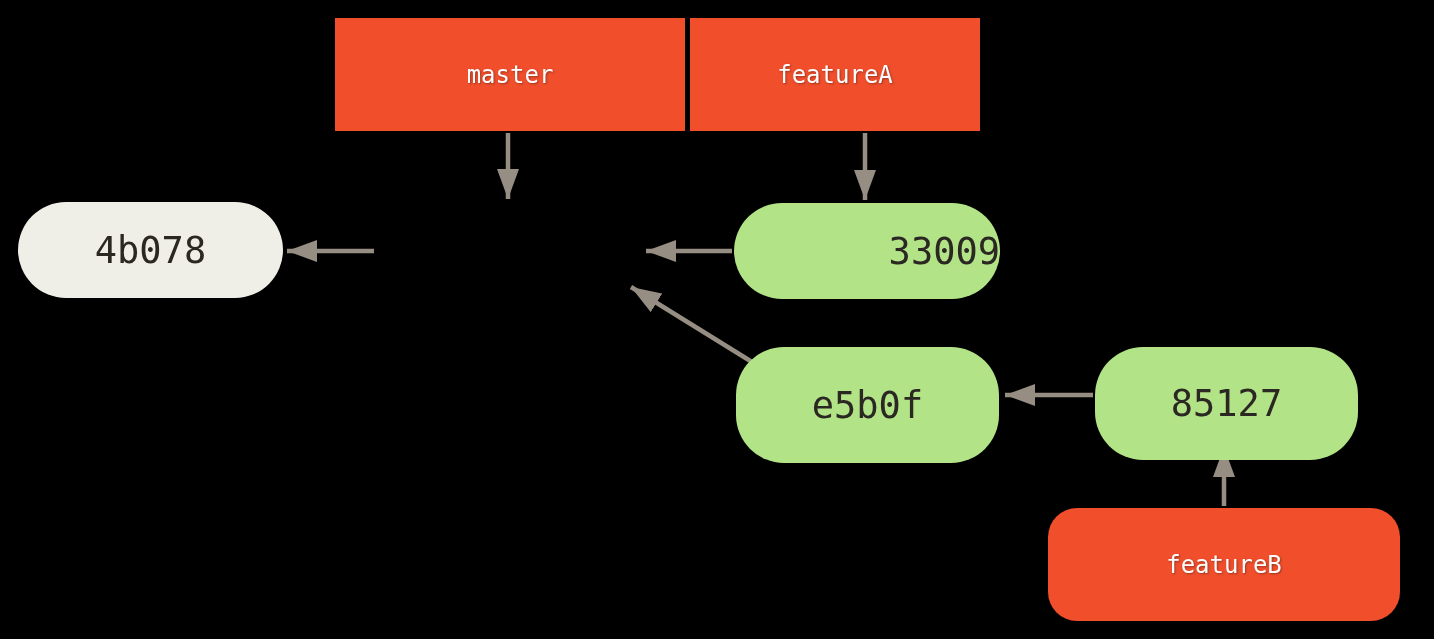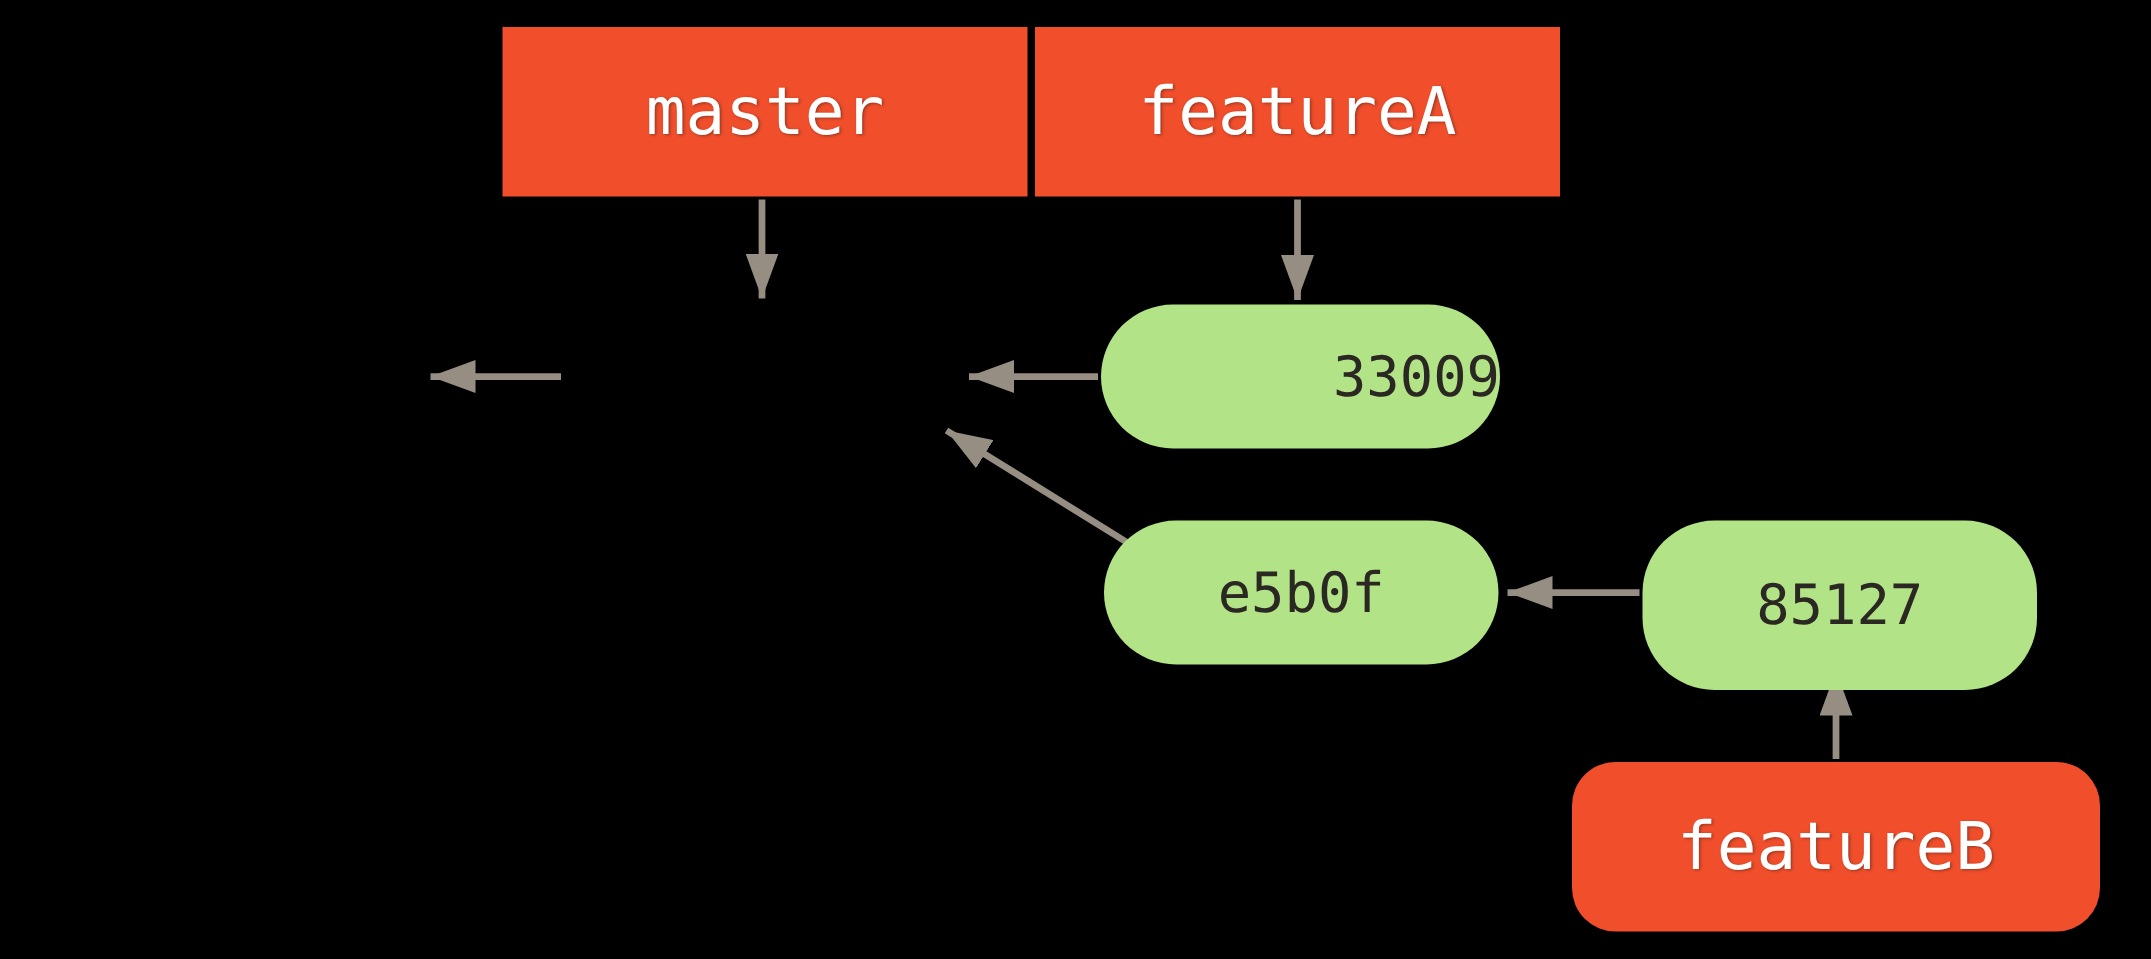--- a/index.html
+++ b/index.html
@@ -23,38 +23,38 @@
   .edges{position:absolute;left:0;top:0;width:1434px;height:639px;color:var(--arrow);}
   .edges line{stroke:currentColor;stroke-width:4.5;}
   .node{
     position:absolute;
     display:flex;align-items:center;justify-content:center;
     line-height:1;
   }
   .branch{
     background:var(--branch-bg);
     color:var(--branch-text);
-    font-size:44px;
+    font-size:24px;
     text-shadow:1px 1px 2px rgba(40,30,25,.45);
   }
   .commit{
     background:var(--commit-bg);
     color:var(--commit-text);
     font-size:37px;
     border-radius:48px;
   }
   .commit.topic{background:var(--commit-topic-bg);}
   
   #b-master  {left:335px; top:18px;  width:350px; height:113px;}
-  #b-featureA{left:690px; top:18px;  width:350px; height:113px;}
+  #b-featureA{left:690px; top:18px;  width:290px; height:113px;}
   #b-featureB{left:1048px;top:508px; width:352px; height:113px;border-radius:29px;}
   #c-4b078{left:18px;  top:202px; width:265px; height:96px;}
   #c-1edee{left:376px; top:203px; width:264px; height:96px;}
   #c-33009{left:734px; top:203px; width:266px; height:96px;justify-content:flex-end;}
-  #c-e5b0f{left:736px; top:347px; width:263px; height:96px;}
+  #c-e5b0f{left:736px; top:347px; width:263px; height:116px;}
   #c-85127{left:1095px;top:347px; width:263px; height:113px;}
 </style>
 </head>
 <body>
 
 <div class="canvas">
 
   <svg class="edges" viewBox="0 0 1434 639" xmlns="http://www.w3.org/2000/svg">
     <defs>
       <marker id="ah" viewBox="0 0 30 22" refX="30" refY="11" markerWidth="30" markerHeight="22" markerUnits="userSpaceOnUse" orient="auto">
@@ -73,20 +73,23 @@
   <div class="node branch" id="b-master">
     <span>master</span>
   </div>
   <div class="node branch" id="b-featureA">
     <span>featureA</span>
   </div>
   <div class="node branch" id="b-featureB">
     <span>featureB</span>
   </div>
 
+  <div class="node commit" id="c-4b078">
+    <span>4b078</span>
+  </div>
   <div class="node commit topic" id="c-33009">
     <span>33009</span>
   </div>
   <div class="node commit topic" id="c-e5b0f">
     <span>e5b0f</span>
   </div>
   <div class="node commit topic" id="c-85127">
     <span>85127</span>
   </div>
 

